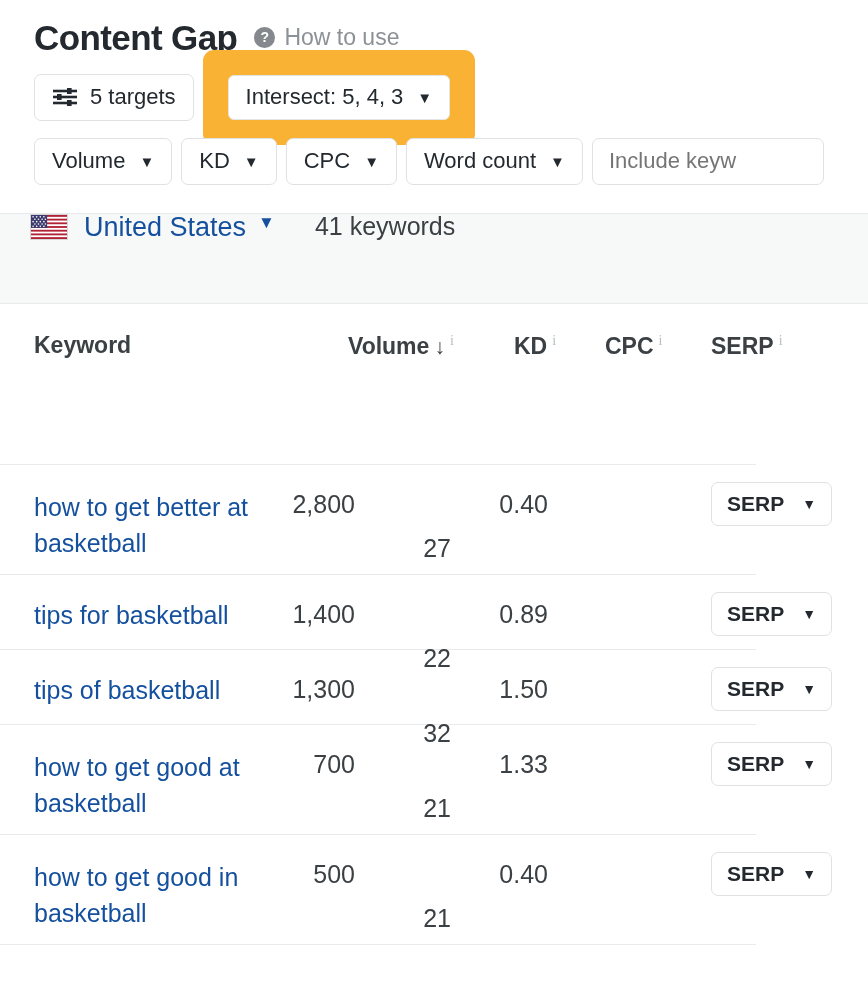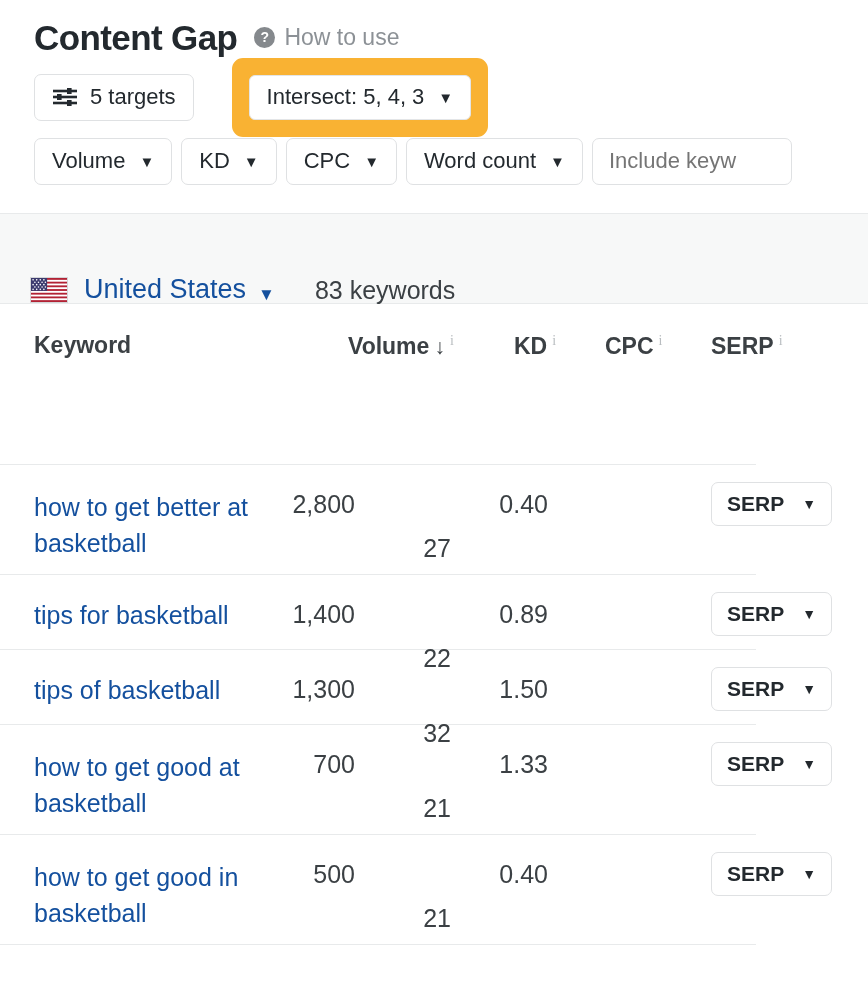--- a/index.html
+++ b/index.html
@@ -90,62 +90,61 @@
     margin-right: 12px;
     flex: none;
     display: block;
   }
 
   
   .highlight-wrap {
     display: inline-flex;
     border: 5px solid #f9b233;
     border-radius: 11px;
-    padding: 12px;
+    padding: 20px;
     background: #f9b233;
     box-sizing: border-box;
-    margin-left: 29px;
   }
   .highlight-wrap .pill {
     border-color: #e3e5e7;
     border-radius: 6px;
     height: 45px;
   }
 
   .search-pill {
     height: 47px;
     box-sizing: border-box;
     border: 1px solid #dfe1e3;
     border-radius: 7px;
     background: #ffffff;
     font-size: 22px;
     color: #b5b9bd;
     display: flex;
     align-items: center;
     padding: 0 16px;
-    width: 200px;        
+    width: 232px;        
     flex: none;
     white-space: nowrap;
     overflow: hidden;
   }
 
   
   .toolbar-divider {
     margin-top: 27px;
     height: 1px;
     background: #e8eaeb;
   }
 
   
   .country-bar {
     height: 90px;
     background: #f7f8f8;
     border-bottom: 1px solid #e8eaeb;
     display: flex;
-    align-items: flex-end;
+    align-items: flex-start;
     padding-left: 30px;
     box-sizing: border-box;
   }
   .flag {
     width: 38px;
     height: 26px;
     flex: none;
     display: block;
     margin-right: 16px;
     border: 1px solid #d4d6d8;
@@ -356,21 +355,21 @@
       <circle cx="11.7" cy="9.8" r="0.85"></circle>
         <circle cx="15.2" cy="9.8" r="0.85"></circle>
       <circle cx="2.2" cy="12.3" r="0.85"></circle>
         <circle cx="6.0" cy="12.3" r="0.85"></circle>
       <circle cx="9.8" cy="12.3" r="0.85"></circle>
         <circle cx="13.6" cy="12.3" r="0.85"></circle>
     </g>
   </svg>
   <span class="country-name">United States</span>
   <span class="country-caret">▼</span>
-  <span class="kw-count">83 keywords</span>
+  <span class="kw-count">41 keywords</span>
 </div>
 
 <div class="table">
 
   <div class="thead">
     <div class="th th-keyword">
       <span>Keyword</span>
     </div>
     <div class="th th-volume">
       <span>Volume</span><span class="sort-arrow">↓</span><span class="info-sup">i</span>

